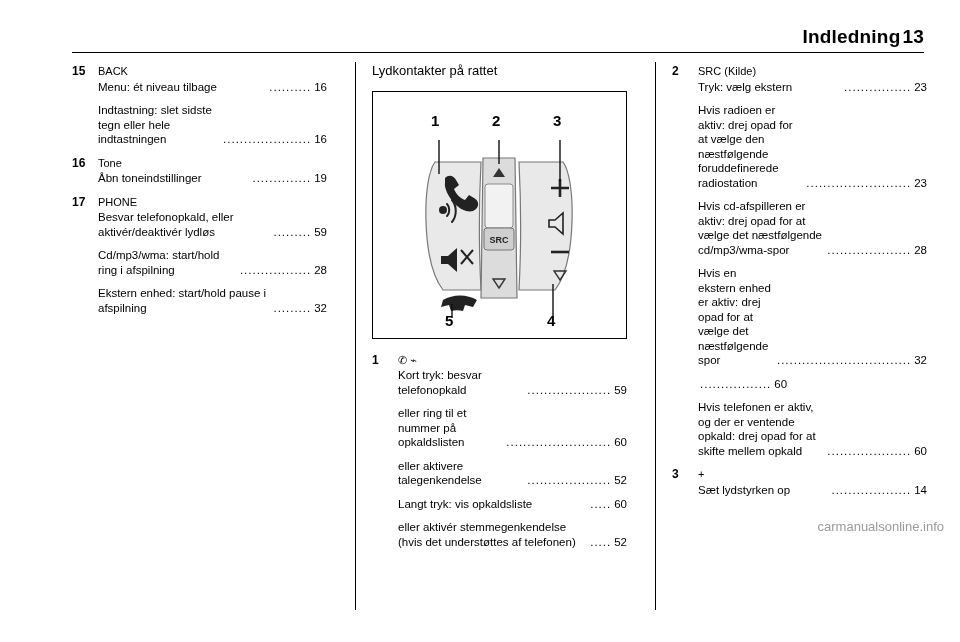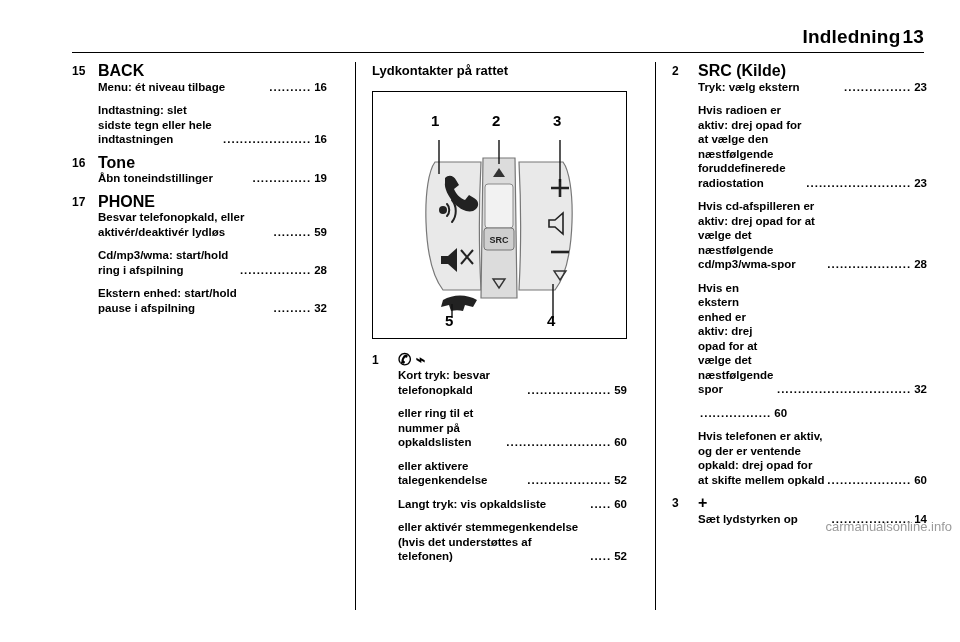--- a/index.html
+++ b/index.html
@@ -71,27 +71,27 @@
     align-items: flex-end;
     margin-bottom: 1px;
   }
   .entry .num {
     width: 26px;
     flex: 0 0 26px;
     font-weight: bold;
     font-size: 12px;
   }
   .entry .lbl {
-    font-weight: bold;
-    font-size: 16px;
+    font-weight: normal;
+    font-size: 11px;
   }
   .sub {
     margin-left: 26px;
     margin-bottom: 9px;
-    font-weight: bold;
+    font-weight: normal;
     font-size: 11.5px;
     line-height: 14.5px;
     display: flex;
     align-items: flex-end;
   }
   .sub .txt {
     flex: 1 1 auto;
   }
   .sub .dots {
     flex: 0 0 auto;
@@ -103,21 +103,21 @@
   }
   .sub .pg {
     flex: 0 0 auto;
     text-align: right;
     padding-left: 1px;
   }
 
   
   .sec-title {
     font-size: 13px;
-    font-weight: bold;
+    font-weight: normal;
     margin-bottom: 12px;
   }
 
   
   .illus {
     position: relative;
     width: 255px;
     height: 248px;
     border: 1px solid #000;
     background: #ffffff;
@@ -126,21 +126,21 @@
   }
   .illus .callout {
     position: absolute;
     font-size: 15px;
     font-weight: bold;
   }
   .illus svg { position: absolute; left: 0; top: 0; }
 
   .watermark {
     position: absolute;
-    right: 8px;
+    right: 16px;
     bottom: 6px;
     font-size: 13px;
     color: #9a9a9a;
     font-family: "Liberation Sans", sans-serif;
     margin-left: 20px;
   }
 </style>
 </head>
 <body>
 

